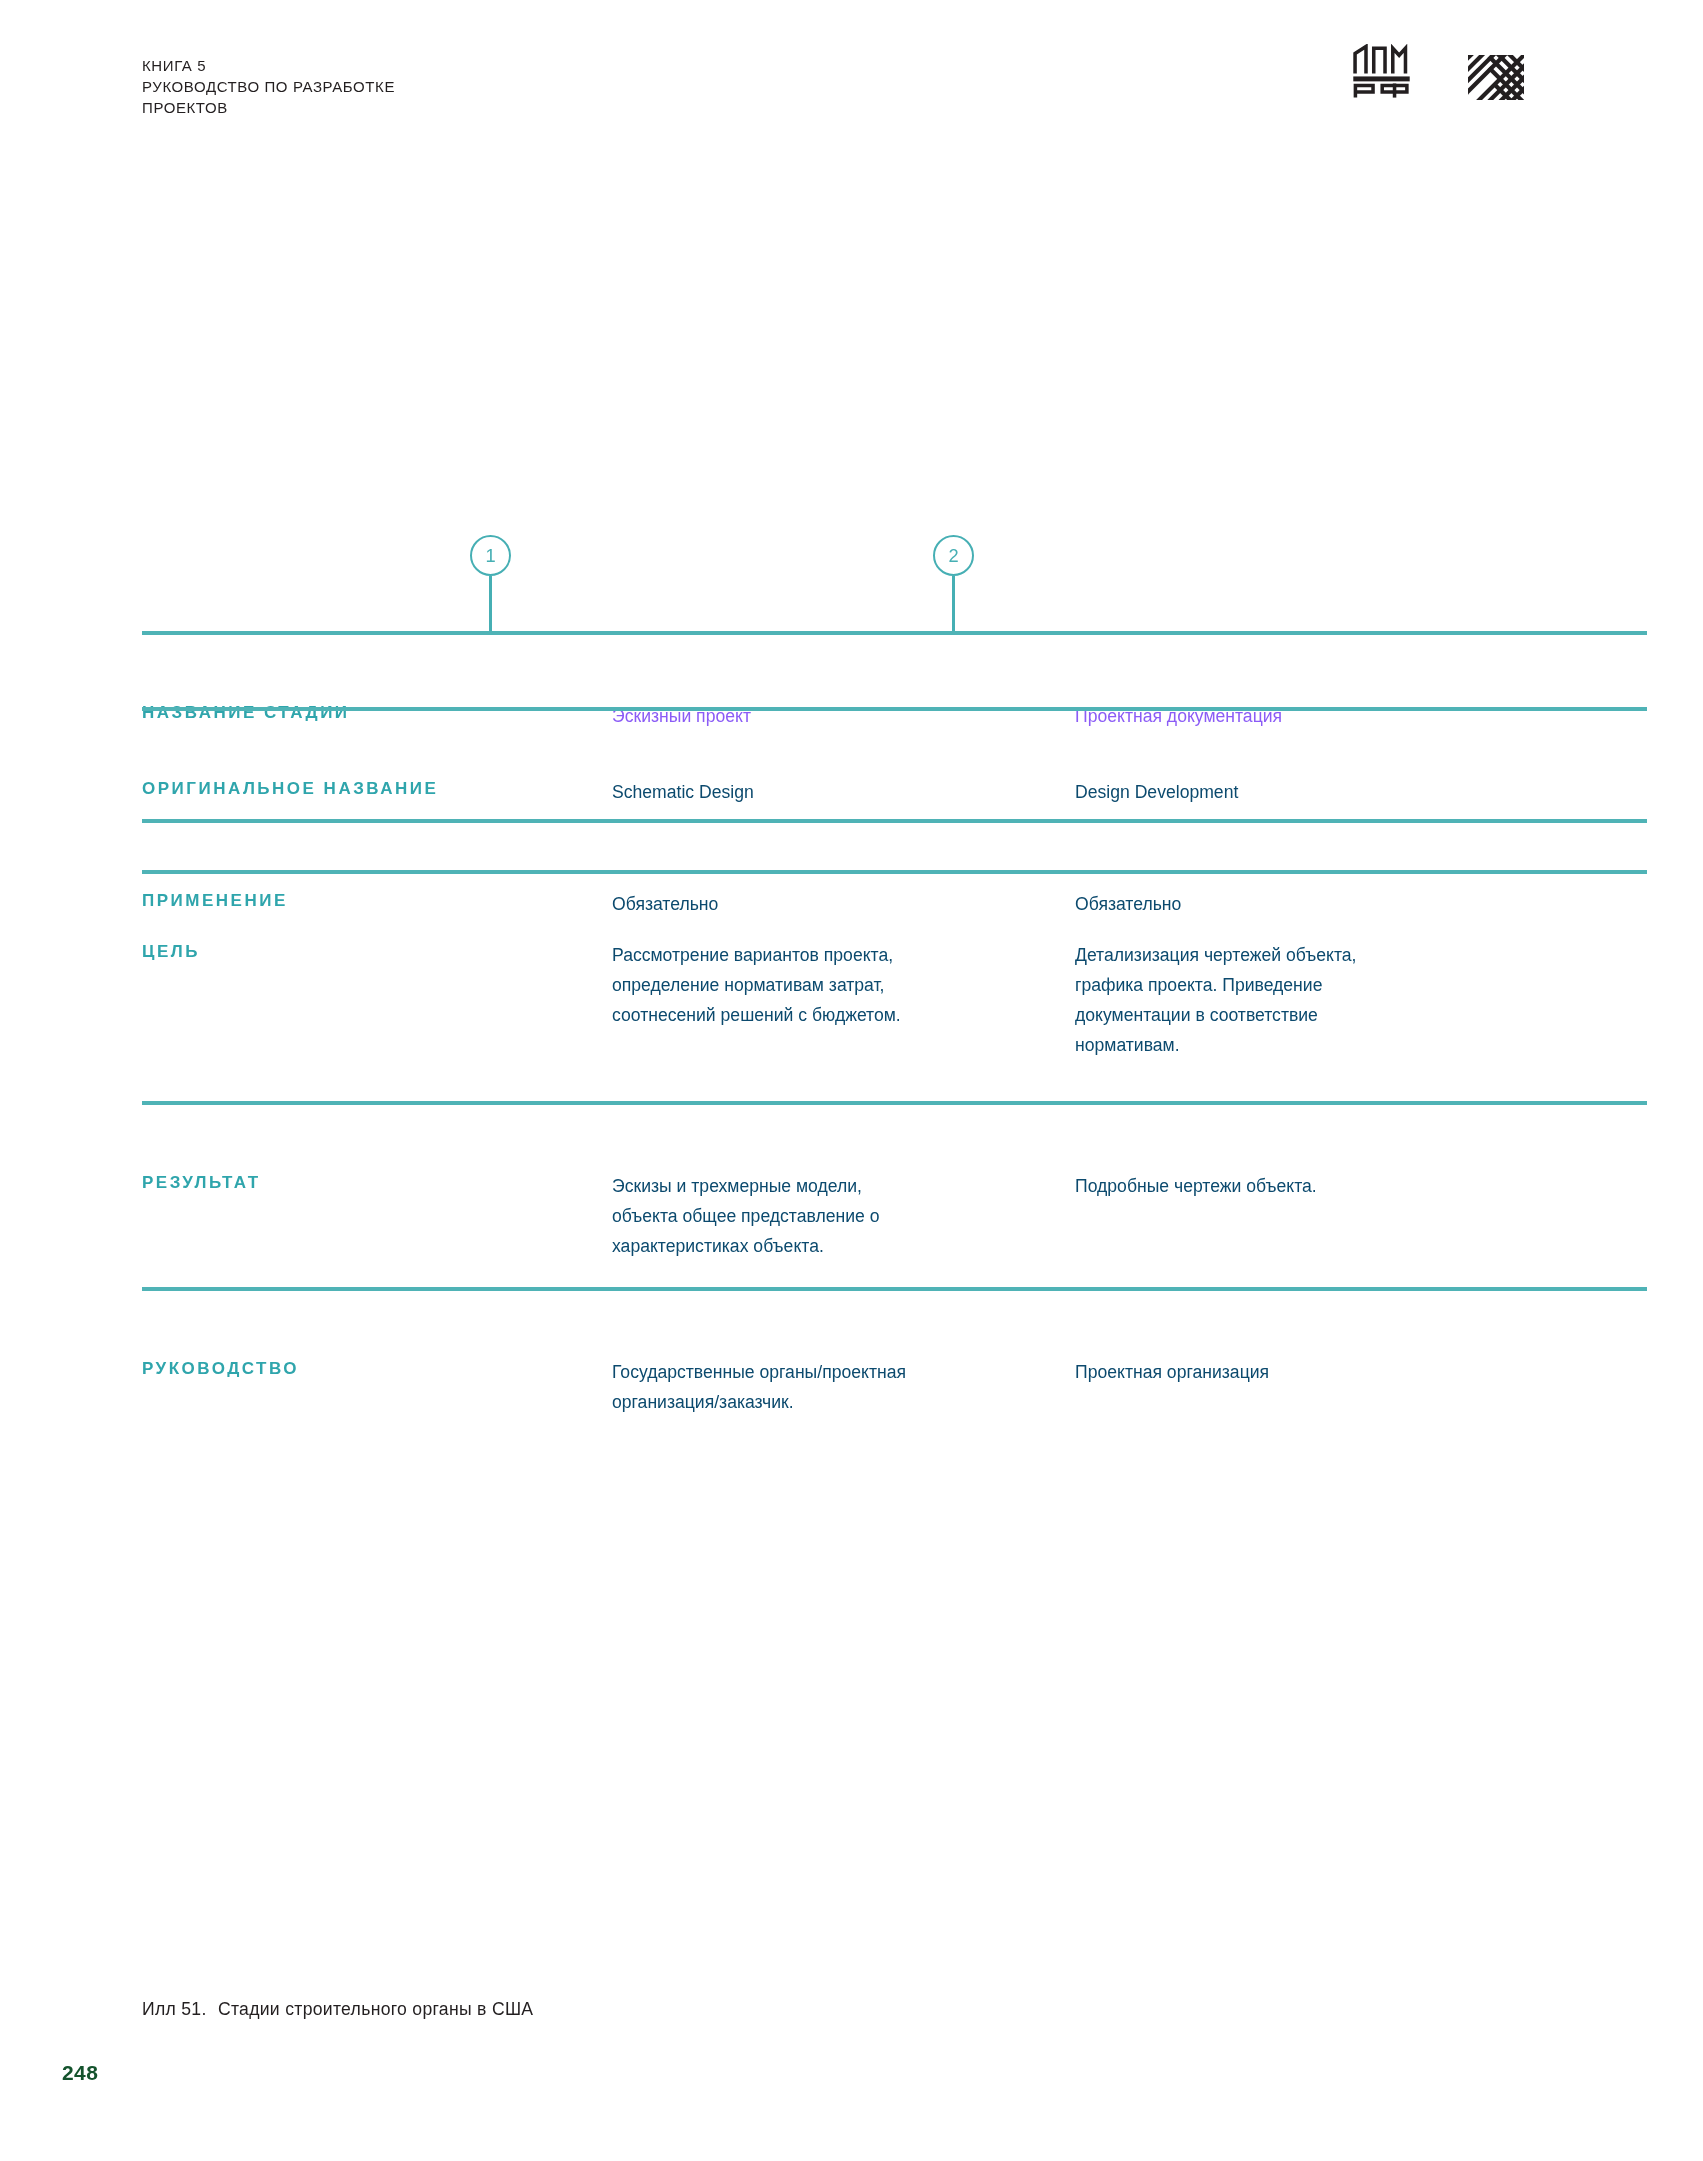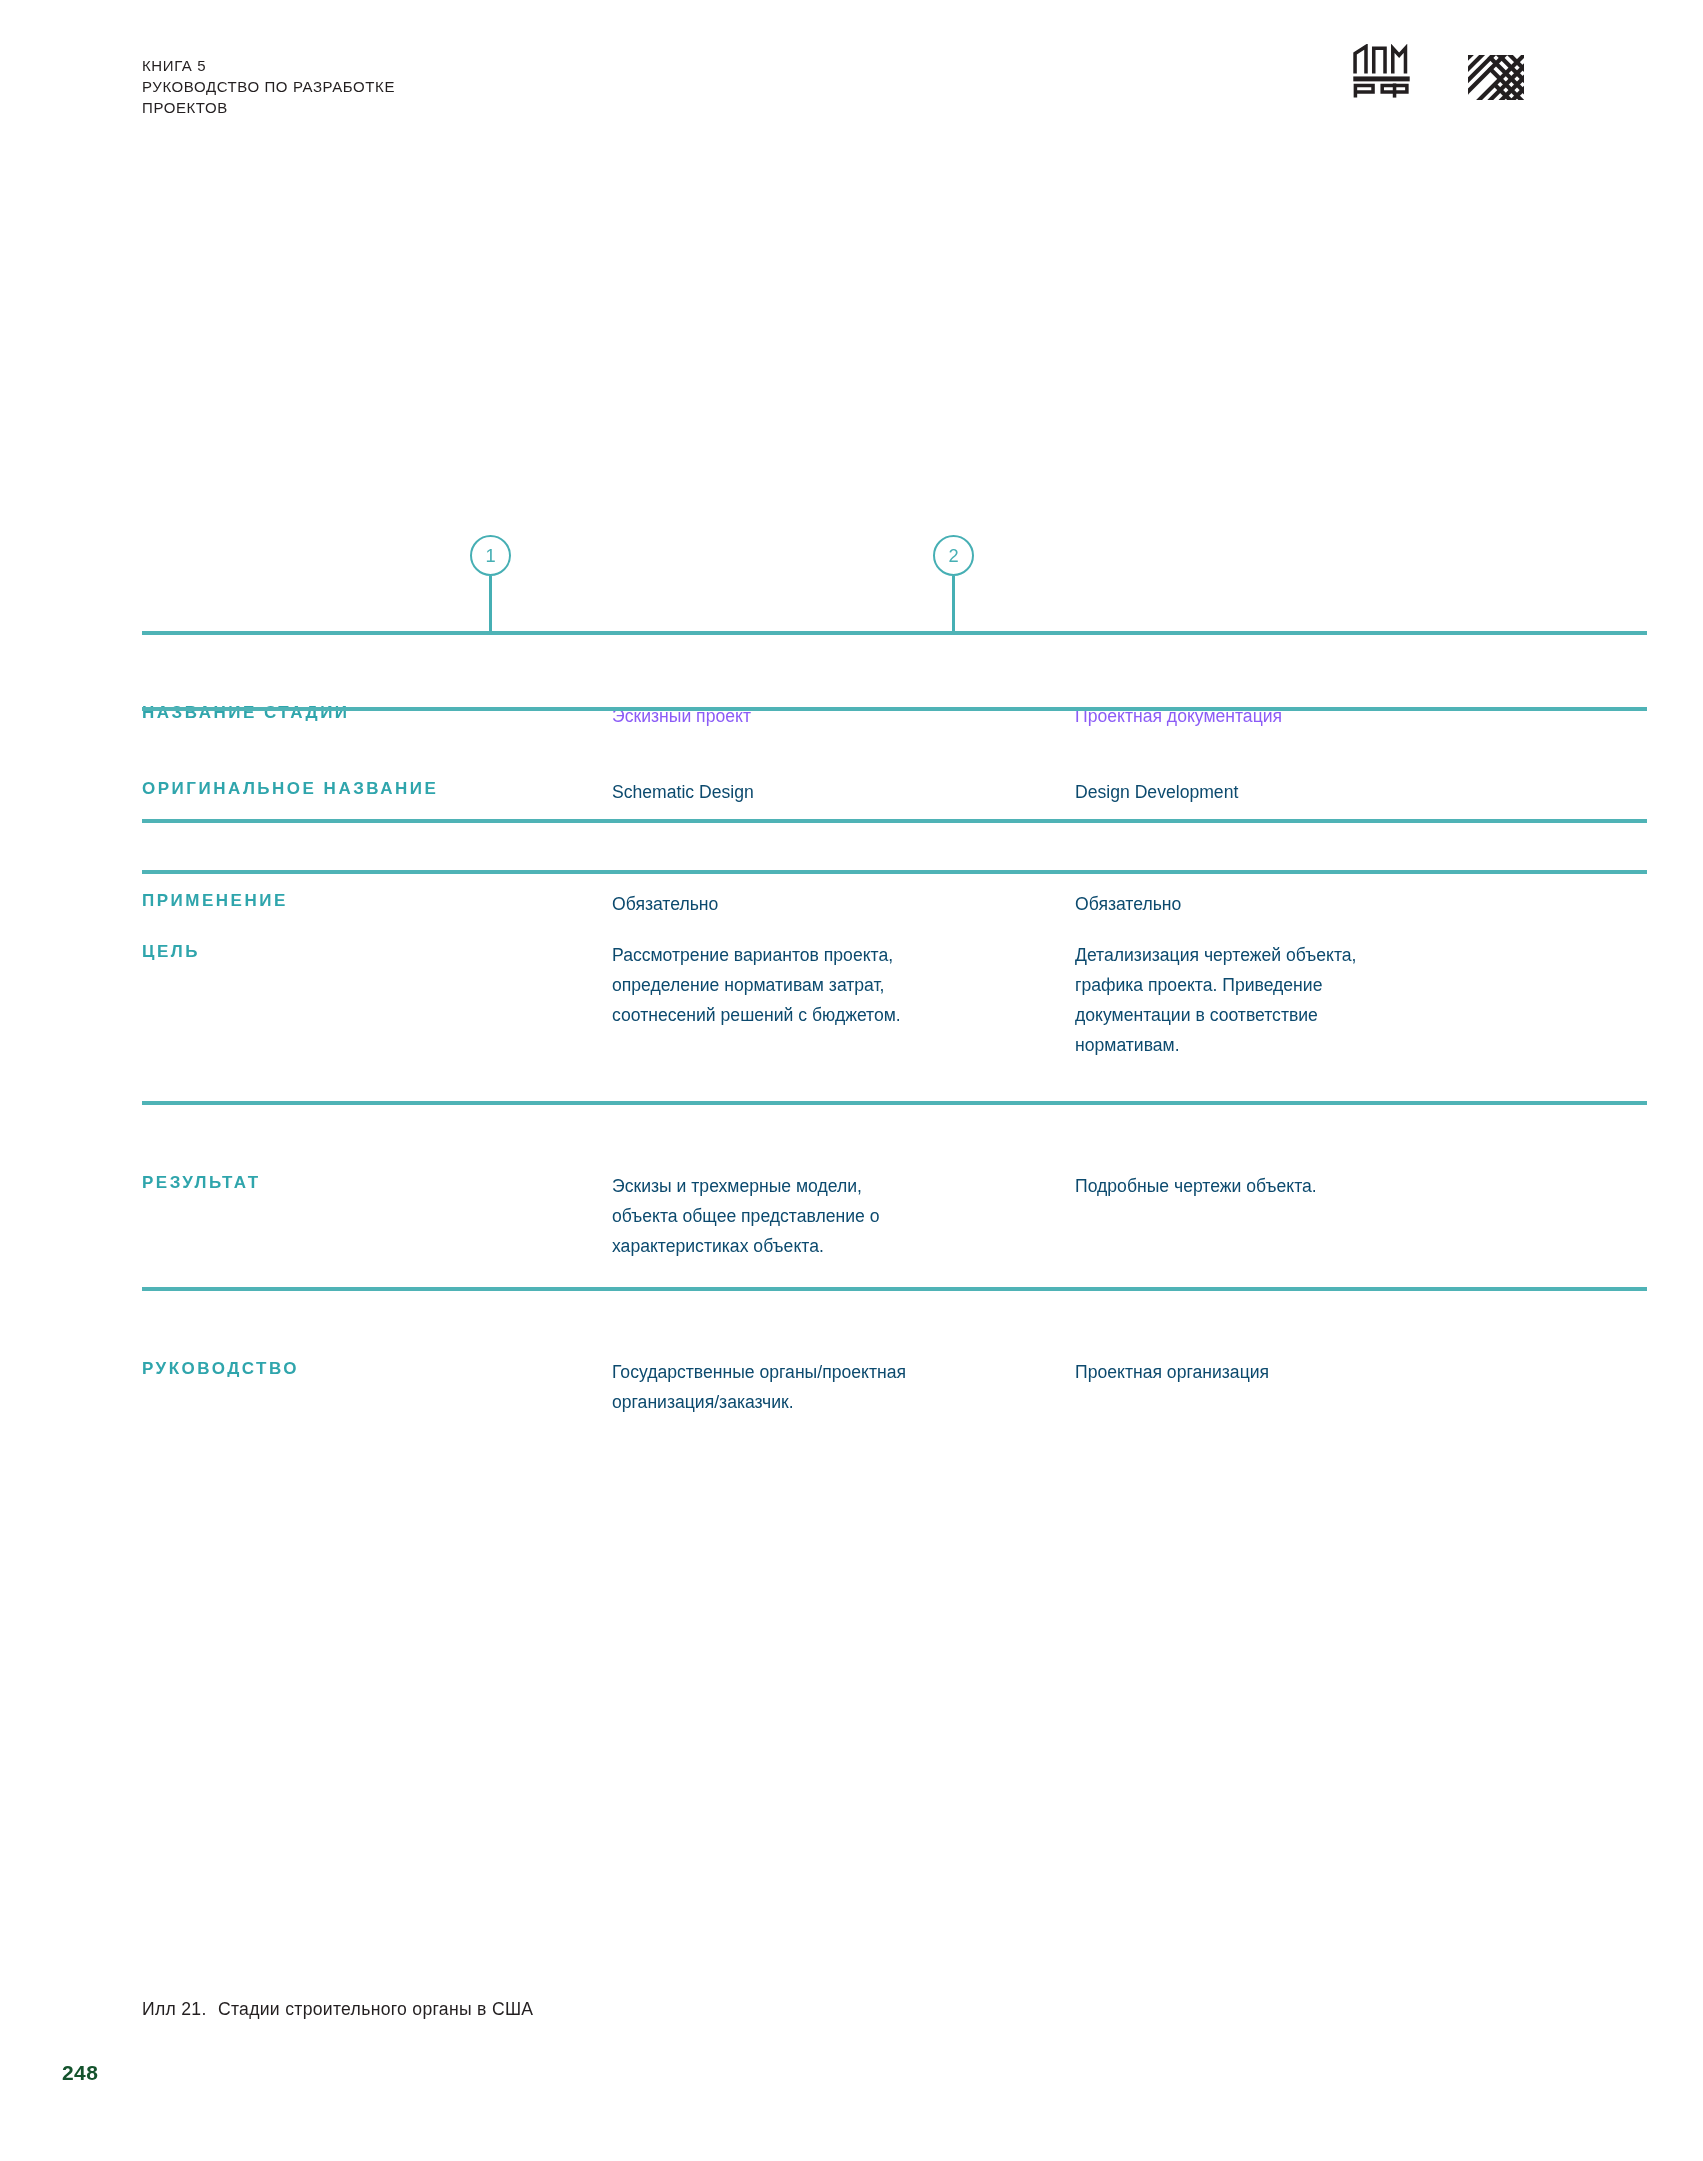--- a/index.html
+++ b/index.html
@@ -296,19 +296,19 @@
         <div class="cell cell-label">РУКОВОДСТВО</div>
         <div class="cell cell-val col1">Государственные органы/проектная
 организация/заказчик.</div>
         <div class="cell cell-val col2">Проектная организация</div>
       </div>
     </div>
 
   </div>
 
   <div id="caption">
-    <span class="cap-num">Илл 21.</span><span>Стадии строительного органы в США</span>
+    <span class="cap-num">Илл 51.</span><span>Стадии строительного органы в США</span>
   </div>
 
   <div id="folio">248</div>
 
 </div>
 
 
 </body></html>

